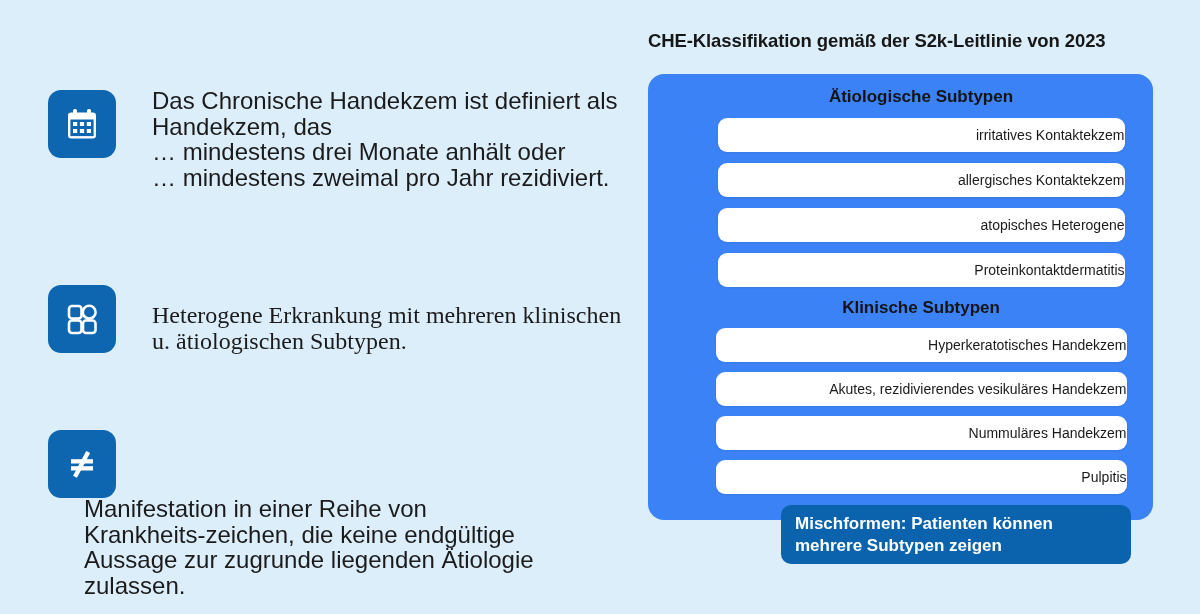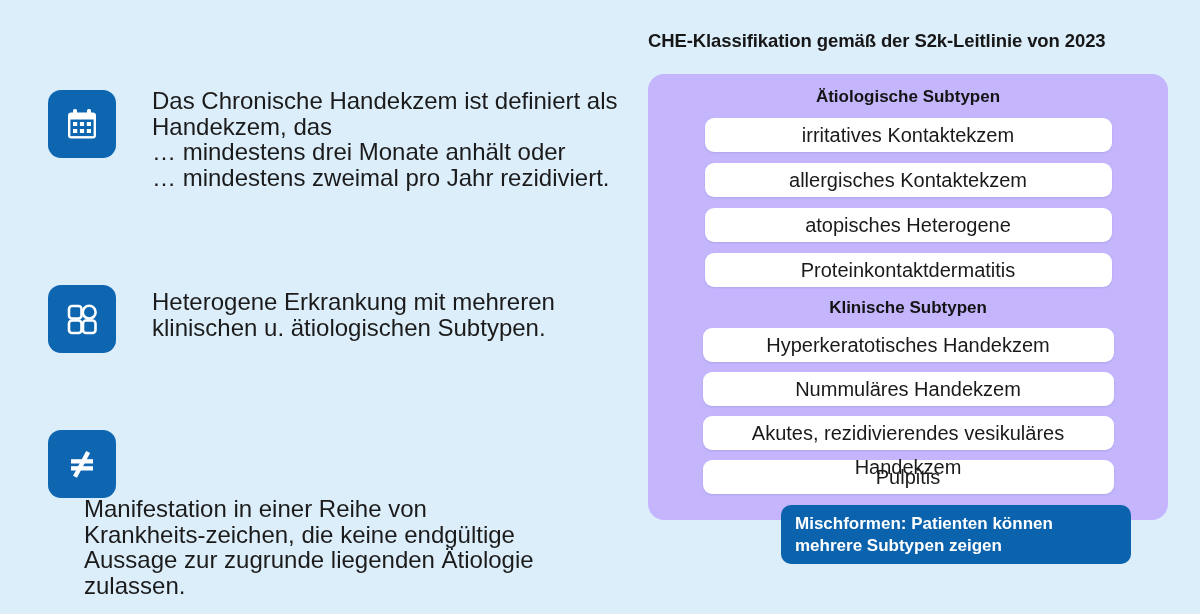--- a/index.html
+++ b/index.html
@@ -47,21 +47,21 @@
 
   .bullet-text {
     margin-left: 36px;
     font-size: 24px;
     line-height: 25.5px;
     color: #1b1b1b;
     white-space: pre-line;
     max-width: 470px;
   }
   .bullet-row.r0 .bullet-text { margin-top: -2px; }
-  .bullet-row.r1 .bullet-text { margin-top: 4px; }
+  .bullet-row.r1 .bullet-text { margin-top: 18px; font-family: Liberation Serif, serif; }
   .bullet-row.r2 .bullet-text { margin-top: -2px; }
 
   
   #right-column {
     position: absolute;
     left: 630px;
     top: 0;
     width: 570px;
     height: 614px;
   }
@@ -71,40 +71,41 @@
     top: 30px;
     font-size: 18.5px;
     font-weight: bold;
     color: #171717;
     letter-spacing: -0.1px;
   }
   #classification-panel {
     position: absolute;
     left: 18px;
     top: 74px;
-    width: 520px;
+    width: 464px;
     height: 446px;
-    background: #c4b5fd;
+    background: #3b82f6;
     border-radius: 16px;
+    padding-left: 41px;
   }
   .group-heading {
     text-align: center;
     font-size: 17px;
     font-weight: bold;
     color: #141414;
   }
   #etiologic-heading { margin-top: 13px; }
   #clinical-heading { margin-top: 11px; }
 
   .card-list { margin: 0; padding: 0; list-style: none; }
   .card {
     background: #ffffff;
     border-radius: 9px;
-    text-align: center;
-    font-size: 20px;
+    text-align: right;
+    font-size: 14px;
     color: #1a1a1a;
     box-shadow: 0 1px 2px rgba(40, 60, 100, 0.12);
   }
   #etiologic-list .card {
     margin: 11px auto 0 auto;
     width: 407px;
     height: 34px;
     line-height: 34px;
   }
   #clinical-list .card {
@@ -193,22 +194,22 @@
       <li class="card">irritatives Kontaktekzem</li>
       <li class="card">allergisches Kontaktekzem</li>
       <li class="card">atopisches Heterogene</li>
       <li class="card">Proteinkontaktdermatitis</li>
     </ul>
 
     <div class="group-heading" id="clinical-heading">Klinische Subtypen</div>
 
     <ul class="card-list" id="clinical-list">
       <li class="card">Hyperkeratotisches Handekzem</li>
+      <li class="card">Akutes, rezidivierendes vesikuläres Handekzem</li>
       <li class="card">Nummuläres Handekzem</li>
-      <li class="card">Akutes, rezidivierendes vesikuläres Handekzem</li>
       <li class="card">Pulpitis</li>
     </ul>
 
   </div>
 
   <div id="mixed-forms-banner">Mischformen: Patienten können
 mehrere Subtypen zeigen</div>
 
 </div>
 

